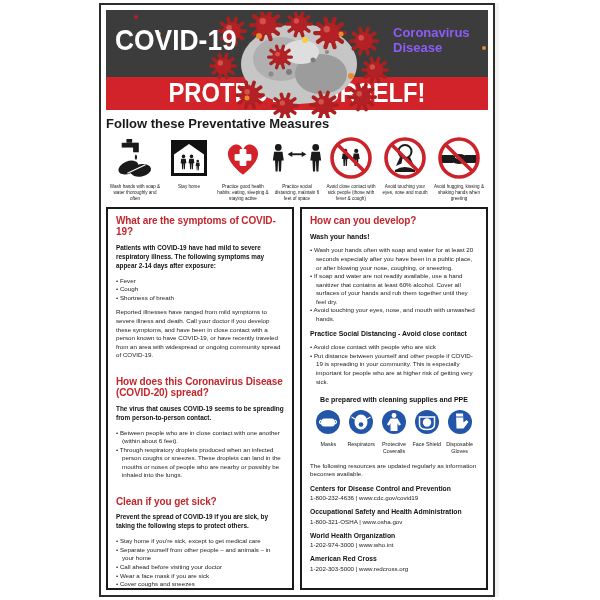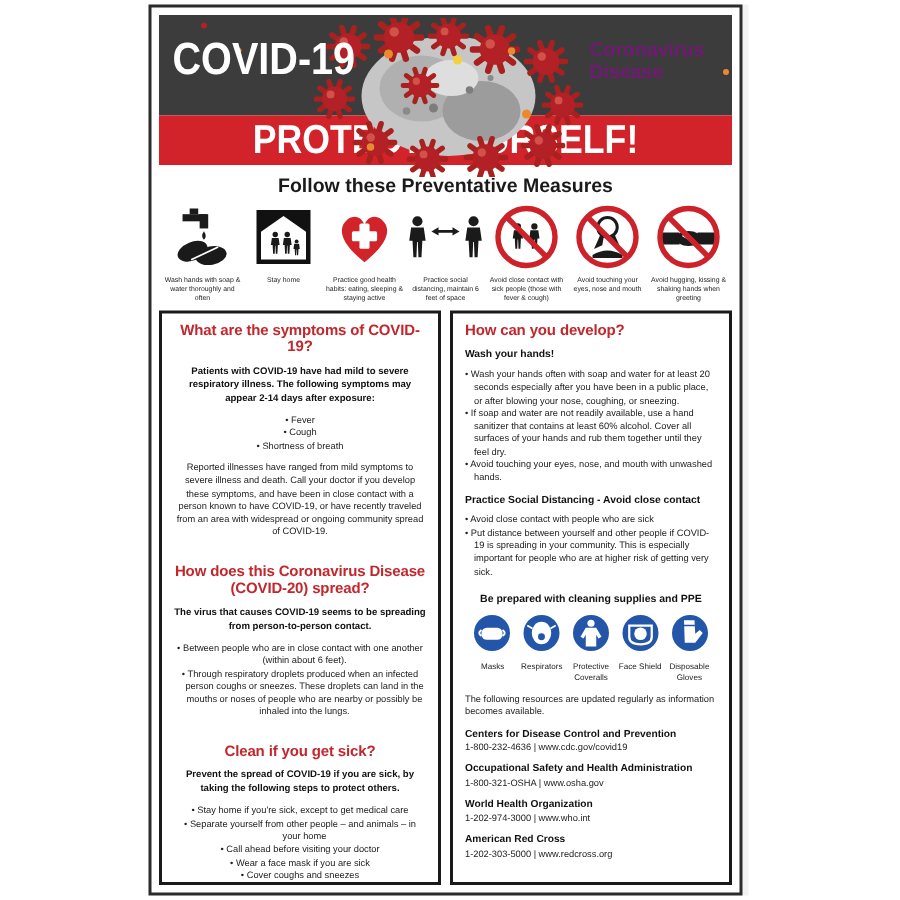--- a/index.html
+++ b/index.html
@@ -13,43 +13,43 @@
     padding:5px;display:flex;flex-direction:column;
     box-shadow:4px 0 0 rgba(0,0,0,0.05);
   }
   
   .header{position:relative;flex:0 0 auto;}
   .hd-dark{height:67px;background:#3d3c3c;position:relative;z-index:1;}
   .hd-red{height:33px;background:#d2232a;position:relative;z-index:1;
           display:flex;align-items:center;justify-content:center;}
   .covid-label{position:absolute;left:9px;top:13px;color:#fff;font-size:30px;font-weight:bold;
                transform:scaleX(0.88);transform-origin:left center;letter-spacing:0;z-index:3;white-space:nowrap;}
-  .disease-label{position:absolute;right:9px;top:15px;color:#701a75;font-size:13px;font-weight:bold;
+  .disease-label{position:absolute;right:9px;top:15px;color:#8b5cf6;font-size:13px;font-weight:bold;
                  line-height:1.18;z-index:3;width:86px;}
   .banner-text{color:#fff;font-size:27px;font-weight:bold;transform:scaleX(0.88);
                white-space:nowrap;z-index:3;position:relative;}
   .virus-svg{position:absolute;left:95px;top:2px;width:196px;height:106px;z-index:2;pointer-events:none;}
   .speck{position:absolute;border-radius:50%;z-index:2;}
   
-  .measures-title{text-align:center;font-weight:bold;font-size:13px;margin:6px 0 4px;color:#1a1a1a;}
+  .measures-title{text-align:left;font-weight:bold;font-size:13px;margin:6px 0 4px;color:#1a1a1a;}
   .icons-row{display:flex;justify-content:space-between;padding:0 3px;flex:0 0 auto;}
   .m-item{width:52px;display:flex;flex-direction:column;align-items:center;}
   .m-icon{height:46px;display:flex;align-items:center;justify-content:center;}
   .m-cap{font-size:4.6px;line-height:1.3;text-align:center;margin-top:3px;color:#222;width:52px;}
   
   .cols{display:flex;gap:6px;margin-top:5px;flex:1;min-height:0;}
   .col{flex:1;border:2px solid #1a1a1a;padding:6px 8px 5px;display:flex;flex-direction:column;
        box-sizing:border-box;overflow:hidden;background:#fff;}
   .h-red{color:#c1272d;font-weight:bold;font-size:10px;line-height:1.15;margin:0 0 6px;letter-spacing:-0.1px;}
   .p-bold{font-weight:bold;font-size:6.4px;line-height:1.4;margin:0 0 6px;color:#111;}
   .p{font-size:6.2px;line-height:1.38;margin:0 0 6px;color:#222;}
   .bullets{margin:0 0 6px;}
   .b{font-size:6.2px;line-height:1.38;padding-left:6px;text-indent:-6px;color:#222;}
   .b::before{content:"• ";}
-  .sec{margin-bottom:10px;text-align:center;}
+  .sec{margin-bottom:10px;}
   .sub{font-weight:bold;font-size:6.9px;margin:1px 0 6px;color:#111;}
   
   .ppe-title{text-align:center;font-weight:bold;font-size:7px;margin:4px 0 6px;color:#111;}
   .ppe-row{display:flex;justify-content:space-between;padding:0 2px;margin-bottom:7px;}
   .ppe-item{width:34px;display:flex;flex-direction:column;align-items:center;}
   .ppe-label{font-size:5.4px;text-align:center;line-height:1.25;margin-top:2px;color:#222;}
   
   .res{margin-bottom:7px;}
   .res-name{font-weight:bold;font-size:6.8px;color:#111;line-height:1.25;}
   .res-detail{font-size:6.2px;color:#222;margin-top:1px;}

